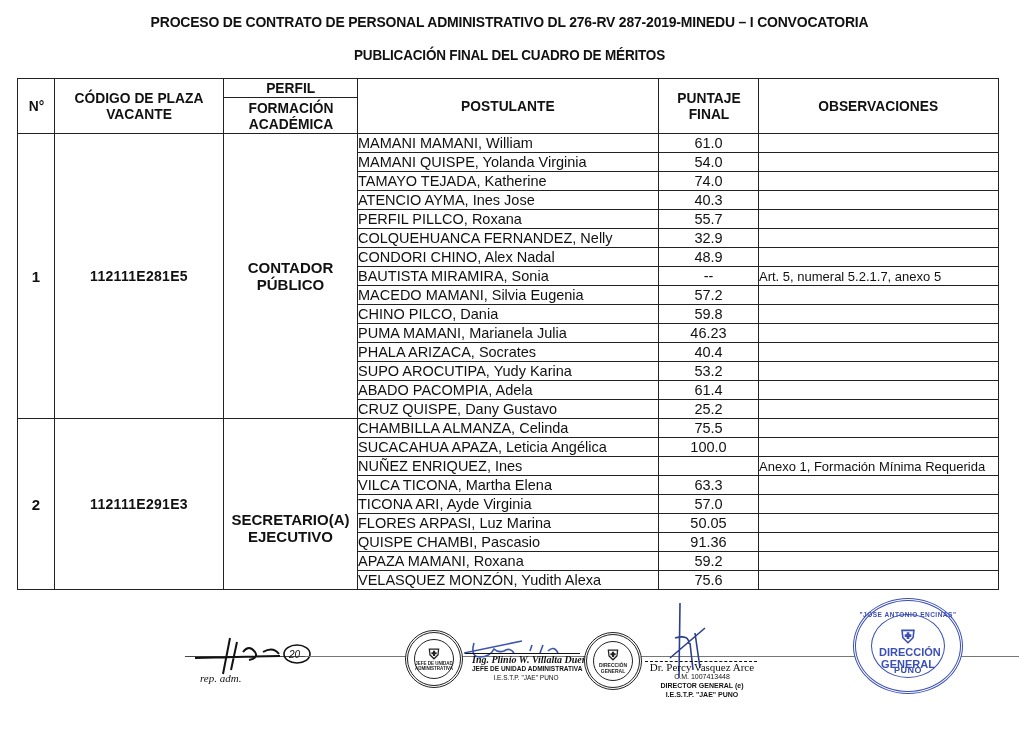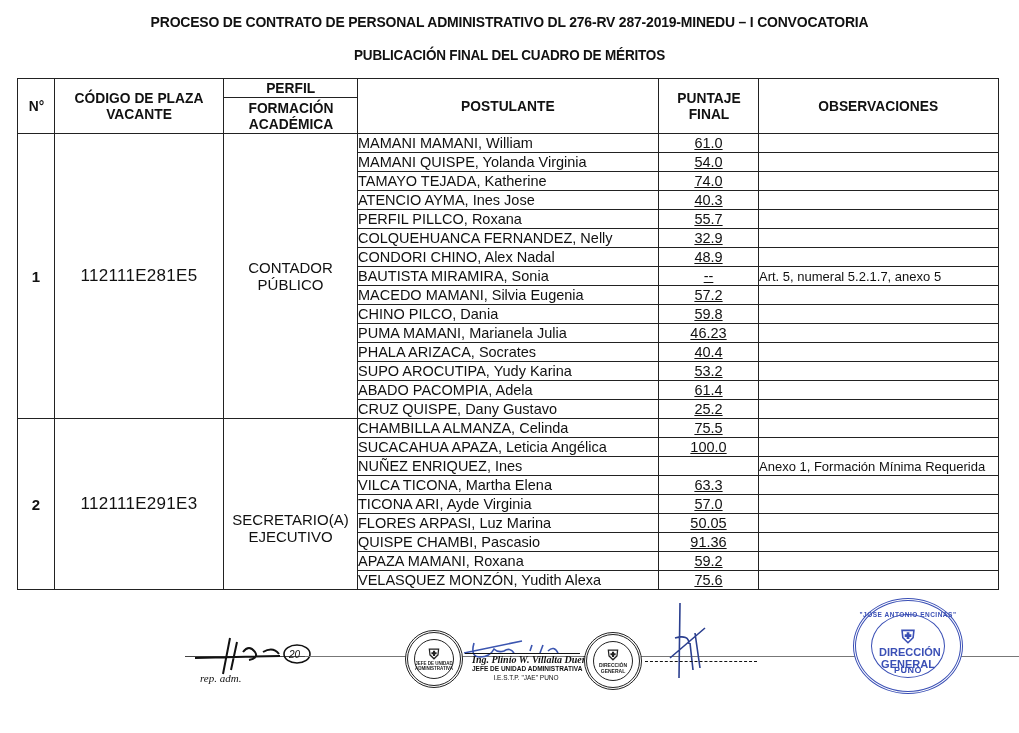--- a/index.html
+++ b/index.html
@@ -26,25 +26,25 @@
     table.merits th {
       font-weight: bold; font-size: 15px; text-align: center; line-height: 16px;
     }
     .th-inner { transform: scaleX(0.92); display: inline-block; }
     .hdr-perfil { height: 19px; }
     .hdr-formacion { height: 36px; }
     td.cell-name {
       font-size: 14.5px; height: 19px; line-height: 17px; padding-left: 6px;
       white-space: nowrap; overflow: hidden;
     }
-    td.cell-score { font-size: 14.5px; text-align: center; line-height: 17px; text-decoration: underline; }
+    td.cell-score { font-size: 14.5px; text-align: center; line-height: 17px; }
     td.cell-obs { font-size: 13px; padding-left: 8px; line-height: 17px; white-space: nowrap; }
     td.cell-num { text-align: center; font-weight: bold; font-size: 15px; }
-    td.cell-code { text-align: center; font-weight: normal; font-size: 17px; letter-spacing: 0.3px; }
-    td.cell-profile { text-align: center; font-weight: normal; font-size: 15px; line-height: 17px; }
+    td.cell-code { text-align: center; font-weight: bold; font-size: 14px; letter-spacing: 0.3px; }
+    td.cell-profile { text-align: center; font-weight: bold; font-size: 15px; line-height: 17px; }
 
     .signatures { position: absolute; left: 0; top: 590px; width: 1019px; height: 143px; }
     .sig-line { position: absolute; height: 1px; background: #444; }
     .stamp {
       position: absolute; border-radius: 50%;
       display: flex; align-items: center; justify-content: center; text-align: center;
       font-weight: bold;
     }
     .stamp.black { border: 3px double #222; color: #222; }
     .stamp.blue { border: 3px double #3a4fb5; color: #3a4fb5; }
@@ -253,20 +253,26 @@
       <div class="inner" style="width:40px; height:40px;">
         <span class="seal-glyph">⛨</span>
         <span class="stamp-label" style="font-size:5px; line-height:6px;">DIRECCIÓN GENERAL</span>
       </div>
     </div>
 
     <svg class="scribble" style="left:665px; top:8px;" width="50" height="85">
       <path d="M15 5 L14 80 M10 40 q14 -4 14 6 M25 45 L28 72 M30 35 L35 70 M5 60 L40 30" stroke="#2b3f8f" stroke-width="1.6" fill="none"></path>
     </svg>
     <div class="sig-line" style="left:645px; top:71px; width:112px; border-top:1px dashed #111; background:none;"></div>
+    <div class="signer-text" style="left:646px; top:73px; width:112px;">
+      <div style="font-family:'Liberation Serif',serif; font-size:11px;">Dr. Percy Vasquez Arce</div>
+      <div style="font-size:7px;">C.M. 1007413448</div>
+      <div style="font-size:7px; font-weight:bold;">DIRECTOR GENERAL (e)</div>
+      <div style="font-size:7px; font-weight:bold;">I.E.S.T.P. "JAE" PUNO</div>
+    </div>
 
     <div class="stamp blue" style="left:853px; top:8px; width:110px; height:96px; background:#fff;">
       <div class="inner" style="width:74px; height:64px;">
         <span class="ring-text" style="top:10px; font-size:6.5px; font-weight:bold;">"JOSE ANTONIO ENCINAS"</span>
         <span class="seal-glyph" style="font-size:18px; line-height:18px; margin-top:6px;">⛨</span>
         <span class="stamp-label" style="width:58px;">DIRECCIÓN GENERAL</span>
       </div>
       <span class="ring-text" style="bottom:16px; font-size:9px; font-weight:bold;">PUNO</span>
     </div>
   </div>

